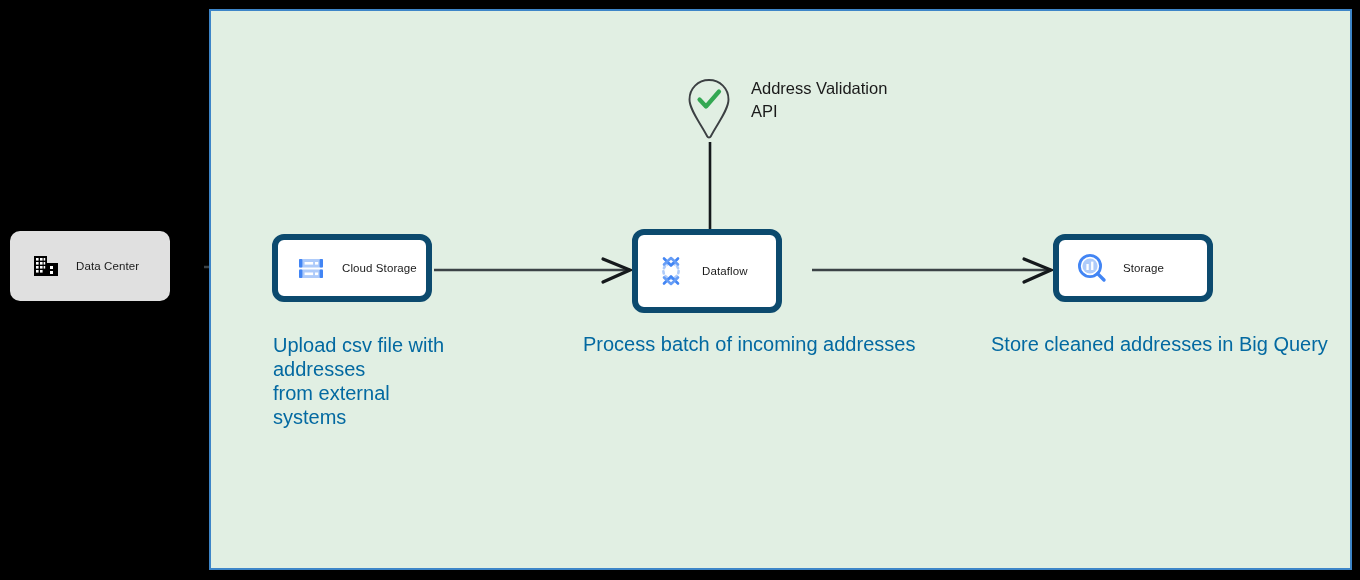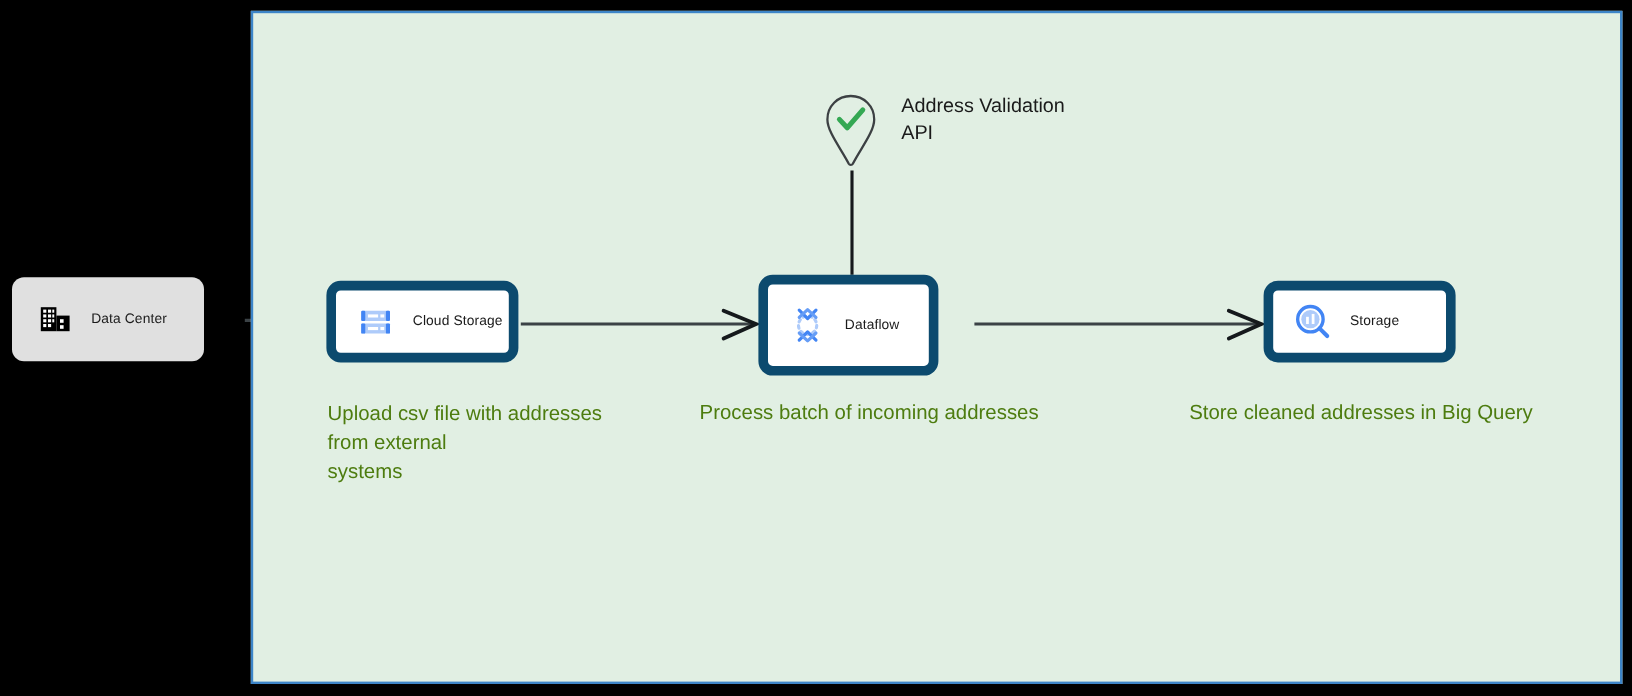--- a/index.html
+++ b/index.html
@@ -28,21 +28,21 @@
     box-sizing: border-box;
   }
 
   
   .node {
     position: absolute;
     box-sizing: border-box;
     display: flex;
     align-items: center;
     background: #ffffff;
-    border: 8px solid #0c4a6e;
+    border: 6px solid #0c4a6e;
     border-radius: 12px;
   }
   .node-icon {
     flex: 0 0 auto;
     margin-left: 16px;
     width: 34px;
     height: 34px;
     display: flex;
     align-items: center;
     justify-content: center;
@@ -87,22 +87,22 @@
   #node-bigquery {
     left: 842px;  
     top: 223px;
     width: 160px;
     height: 68px;
   }
 
   
   .caption {
     position: absolute;
-    font-size: 17px;
-    color: #4d7c0f;
+    font-size: 20px;
+    color: #0369a1;
     line-height: 24px;
     white-space: pre-line;
   }
   #caption-cloudstorage { left: 62px;  top: 322px; width: 230px; }
   #caption-dataflow     { left: 372px; top: 321px; width: 400px; }
   #caption-bigquery     { left: 780px; top: 321px; width: 400px; }
 
   
   #api-node {
     position: absolute;

